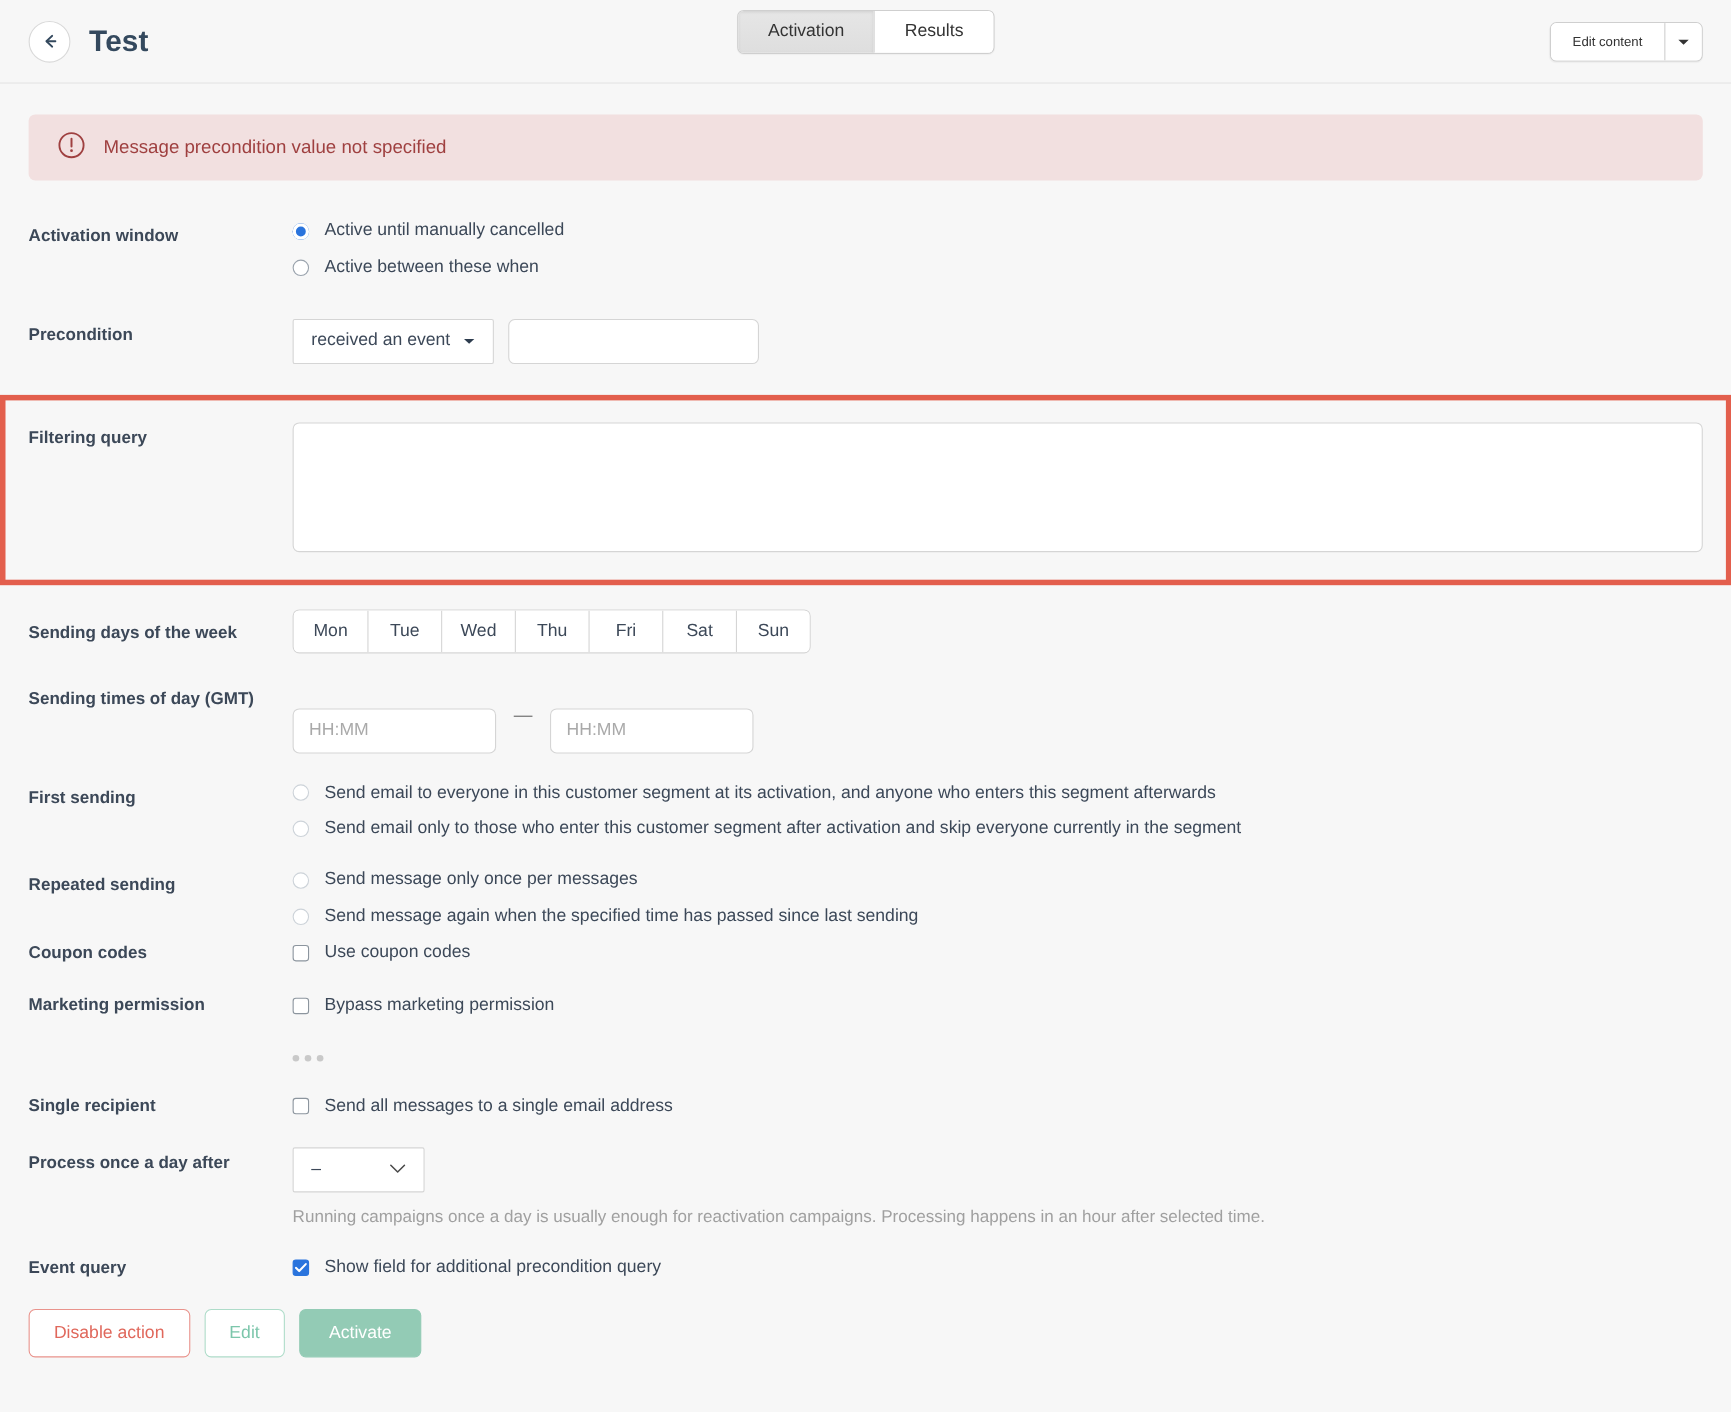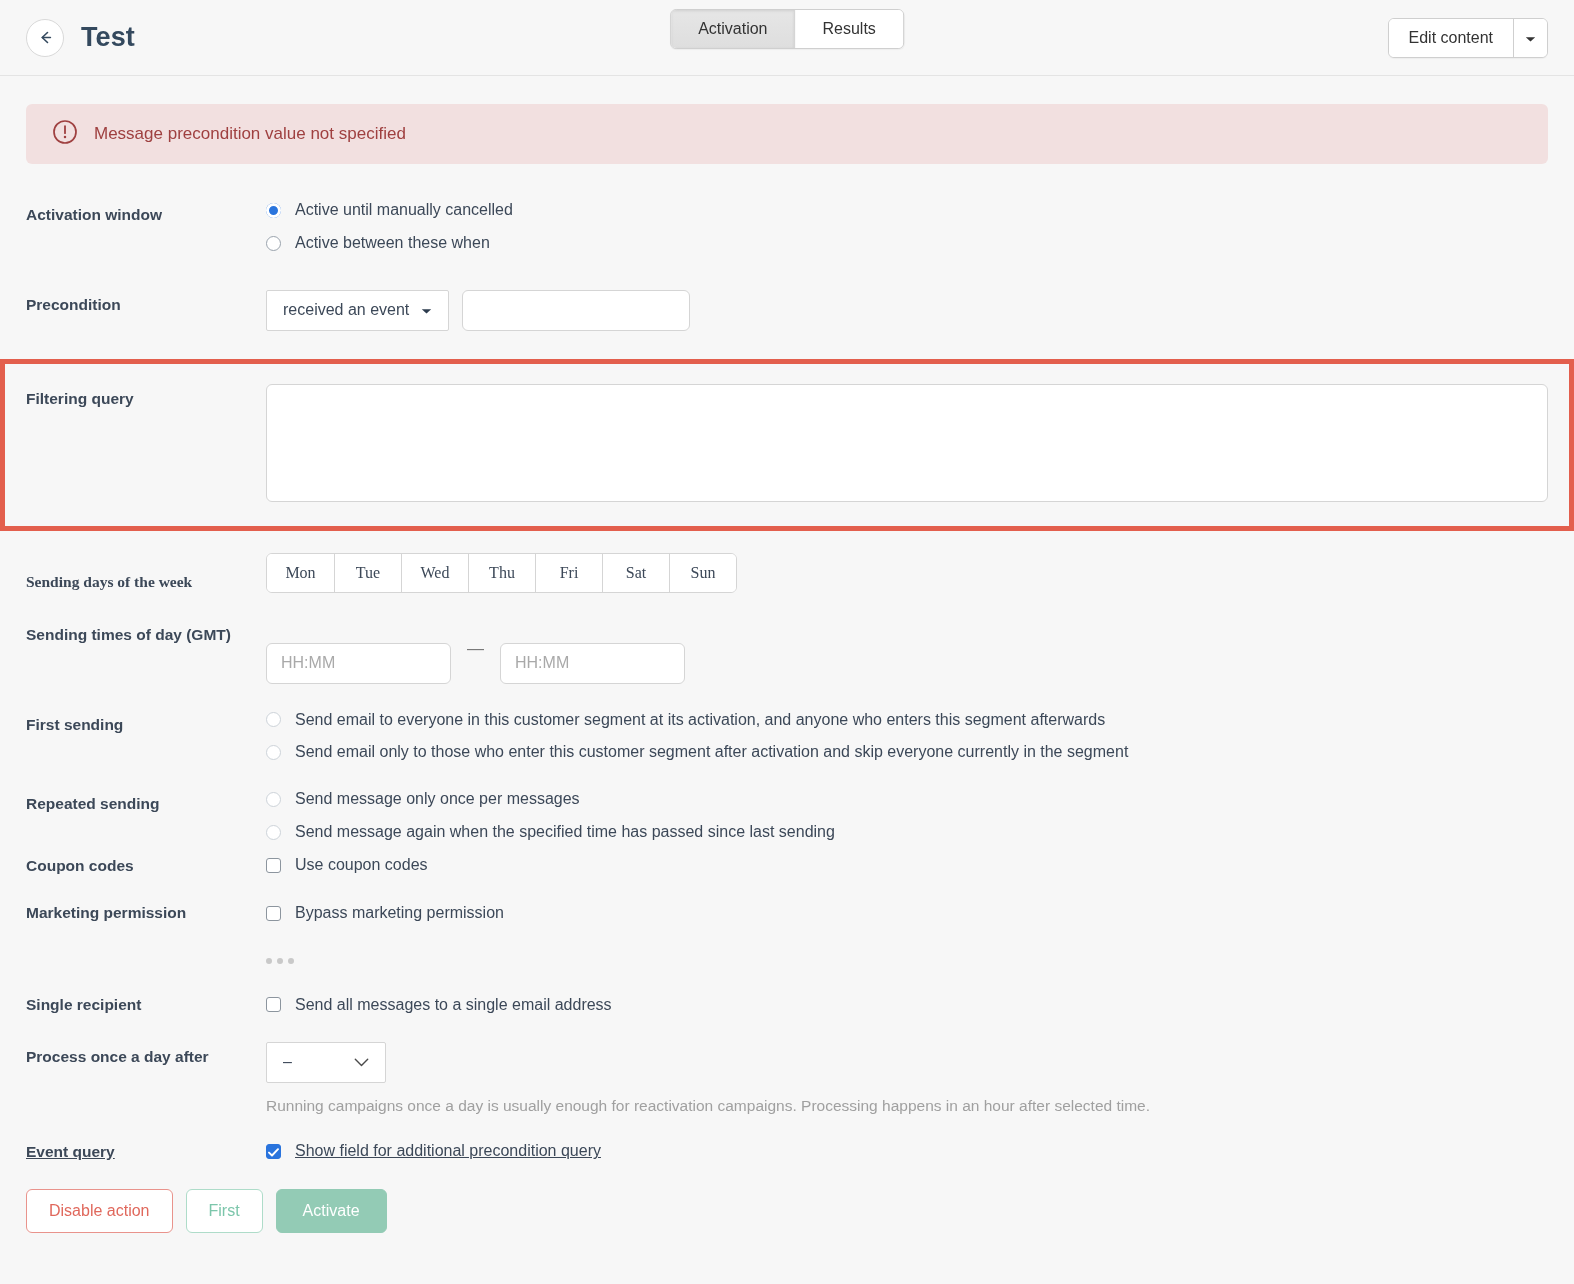--- a/index.html
+++ b/index.html
@@ -71,21 +71,21 @@
   .edit-group {
     margin-left: auto;
     display: flex;
     border: 1px solid #cfcfcf;
     border-radius: 6px;
     background: #ffffff;
     overflow: hidden;
     box-shadow: 0 1px 1px rgba(0,0,0,.04);
   }
   .edit-main {
-    font-size: 16px;
+    font-size: 12px;
     padding: 10px 20px;
     background: #ffffff;
     border: none;
     color: #333;
     cursor: pointer;
     font-family: inherit;
   }
   .edit-caret {
     width: 34px;
     border-left: 1px solid #cfcfcf;
@@ -351,21 +351,21 @@
 
   <div class="highlight-band" style="margin-top:28px;">
     <div class="row">
       <div class="row-label">Filtering query</div>
       <div class="row-field">
         <textarea class="textarea-box" placeholder="" style=""></textarea>
       </div>
     </div>
   </div>
 
-  <div class="row" style="margin-top:22px;align-items:flex-end;font-family:Liberation Serif, serif;">
+  <div class="row" style="margin-top:22px;align-items:center;">
     <div class="row-label">Sending days of the week</div>
     <div class="row-field">
       <div class="days">
         <button class="day">Mon</button>
         <button class="day">Tue</button>
         <button class="day">Wed</button>
         <button class="day">Thu</button>
         <button class="day">Fri</button>
         <button class="day">Sat</button>
         <button class="day">Sun</button>
@@ -461,34 +461,34 @@
         <span>
           <svg width="15" height="9" viewBox="0 0 15 9" fill="none">
               <path d="M1.3 1.3L7.5 7.4L13.7 1.3" stroke="#4a4a4a" stroke-width="1.4" stroke-linecap="round" stroke-linejoin="round"></path>
             </svg>
         </span>
       </button>
       <div class="help-text">Running campaigns once a day is usually enough for reactivation campaigns. Processing happens in an hour after selected time.</div>
     </div>
   </div>
 
-  <div class="row" style="margin-top:26px;align-items:center;text-decoration:underline;">
+  <div class="row" style="margin-top:26px;align-items:center;">
     <div class="row-label" style="padding-top:0;">Event query</div>
     <div class="row-field">
       <div class="opt">
         <span class="checkbox checked">
           <span>
             <svg width="11" height="9" viewBox="0 0 11 9" fill="none">
                 <path d="M1 4.6L4 7.5L10 1.2" stroke="#fff" stroke-width="1.9" stroke-linecap="round" stroke-linejoin="round"></path>
               </svg>
           </span>
         </span>
         <span class="opt-label">Show field for additional precondition query</span>
       </div>
     </div>
   </div>
 </div>
 
 <div class="footer">
   <button class="btn btn-disable">Disable action</button>
-  <button class="btn btn-save">First</button>
+  <button class="btn btn-save">Edit</button>
   <button class="btn btn-activate">Activate</button>
 </div>
 
 </body></html>

